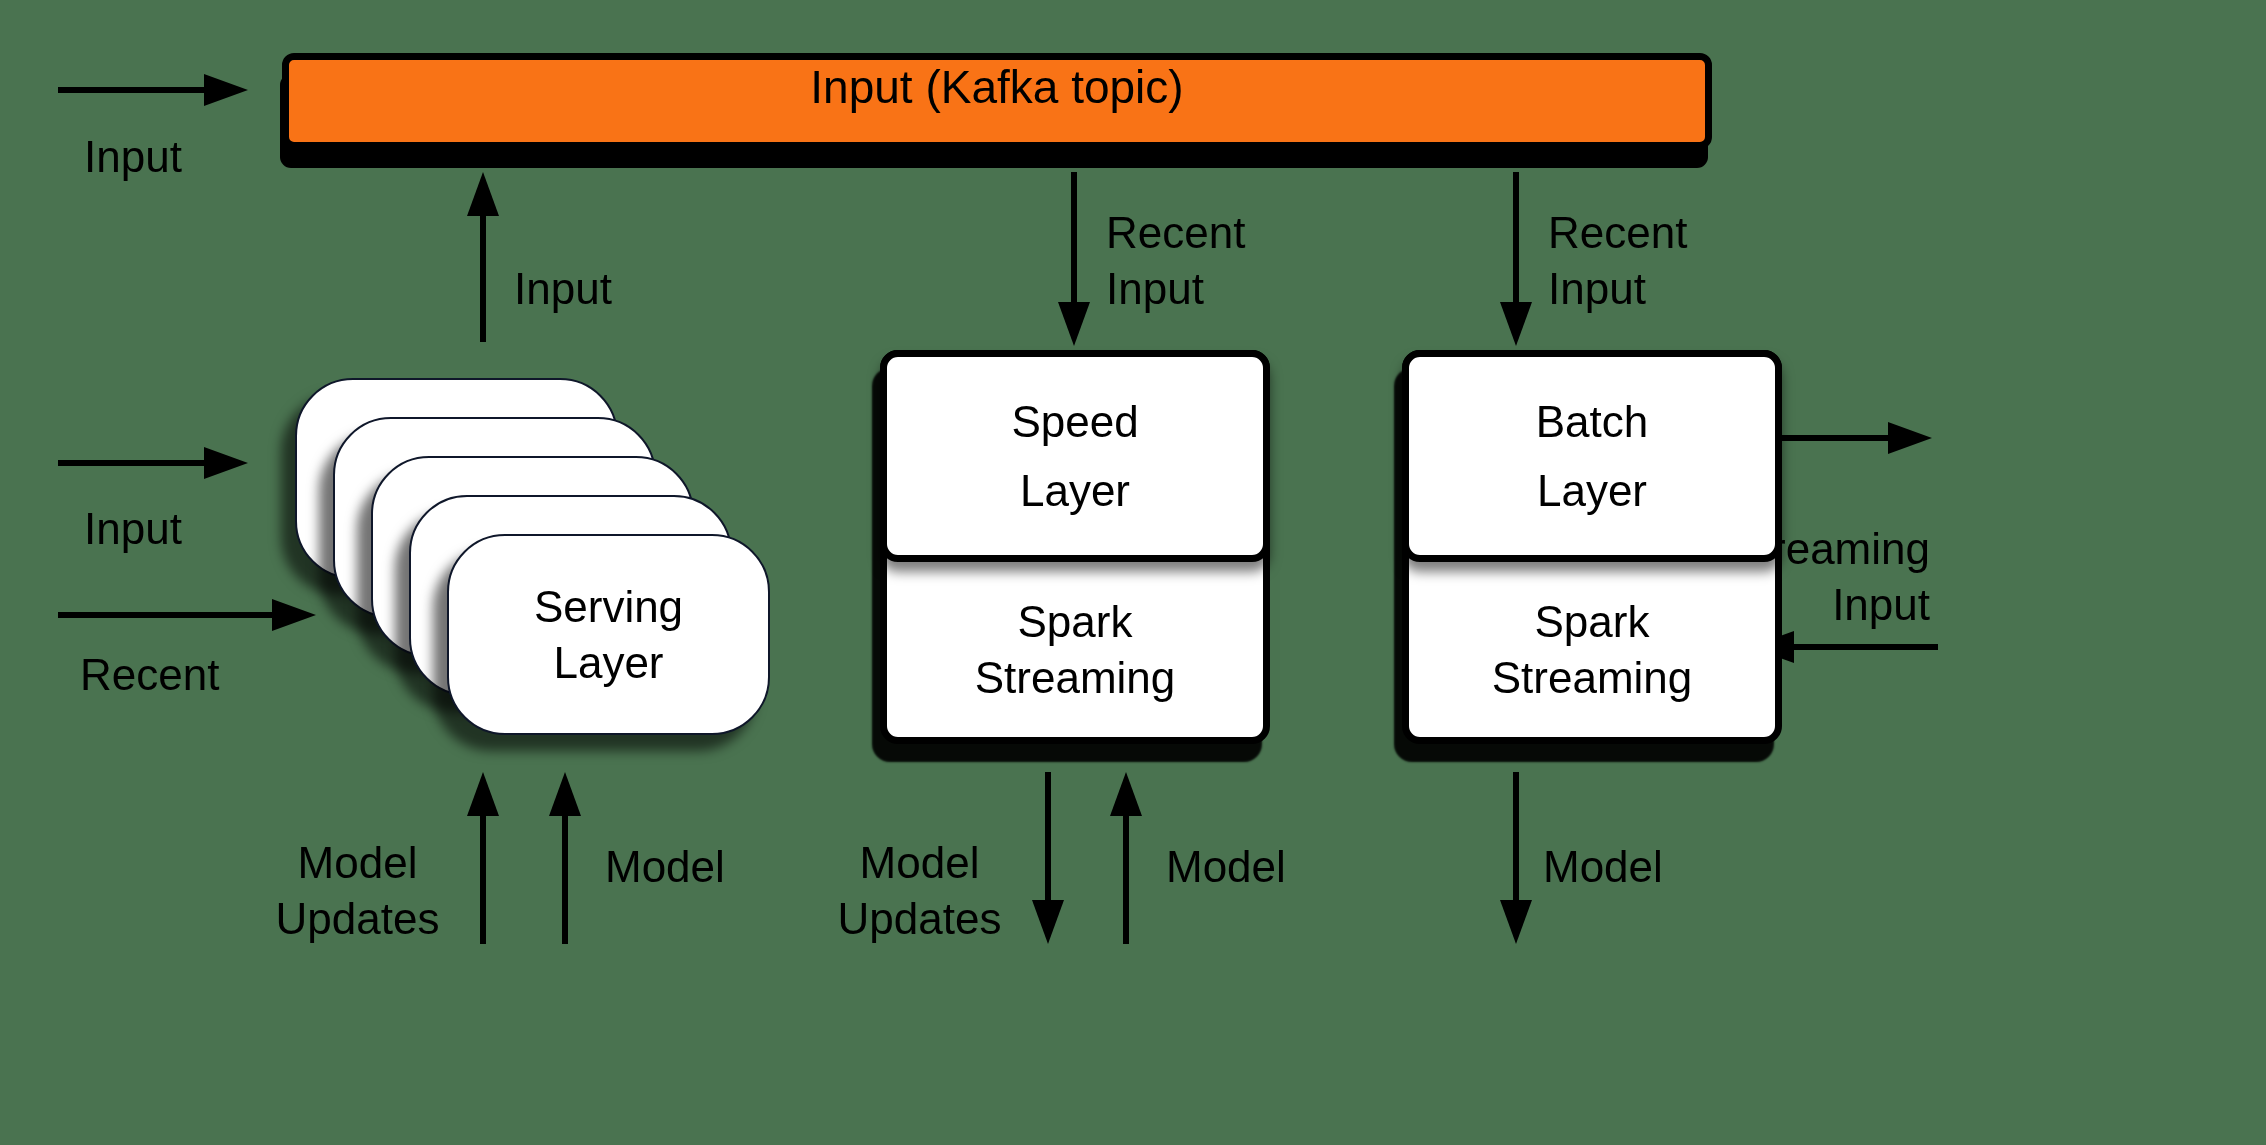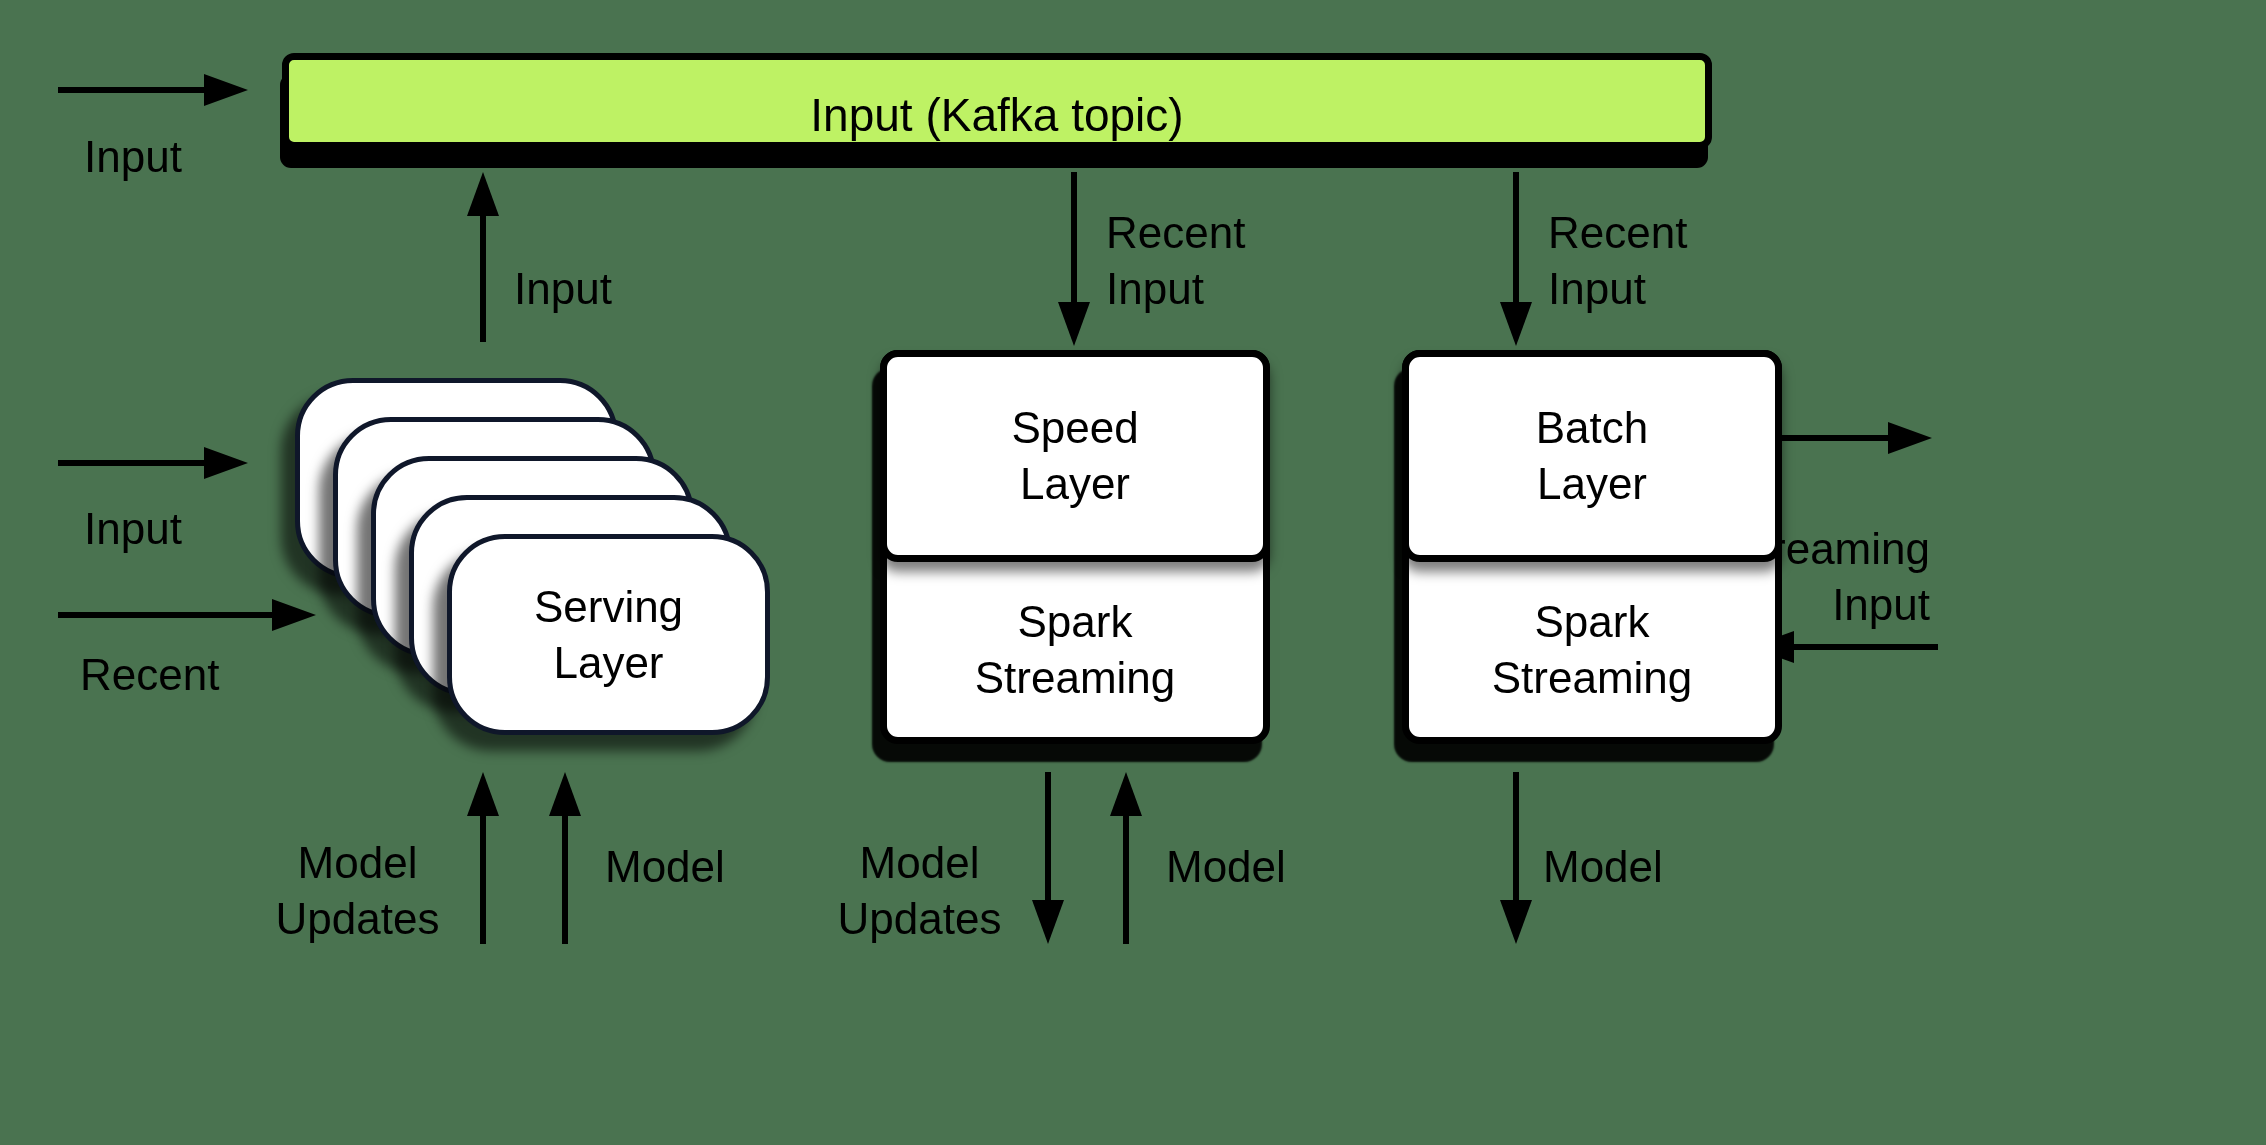--- a/index.html
+++ b/index.html
@@ -7,25 +7,25 @@
     position:relative;
     width:2266px;height:1145px;
     background:#4A7350;
     overflow:hidden;
     font-family:"Liberation Sans", sans-serif;
     color:#000;
   }
   .bar{
     position:absolute;
     box-sizing:border-box;
-    background:#bef264;
+    background:#f97316;
     border:7px solid #000;
     border-radius:12px;
     box-shadow:-3px 20px 0 -1px #000;
-    display:flex;align-items:flex-end;justify-content:center;
+    display:flex;align-items:flex-start;justify-content:center;
     font-size:46px;
   }
   .lbl{
     position:absolute;
     font-size:44px;
     line-height:56px;
     white-space:pre-line;
     margin-top:13px;
   }
   .h-line{position:absolute;height:6px;background:#000;}
@@ -48,21 +48,21 @@
   .v-line.head-d::after{
     content:"";position:absolute;top:100%;left:50%;transform:translateX(-50%);
     width:0;height:0;border-top:44px solid #000;
     border-left:16px solid transparent;border-right:16px solid transparent;
   }
   .card{
     position:absolute;
     box-sizing:border-box;
     width:323px;height:201px;
     background:#fff;
-    border:5px solid #0f172a;
+    border:2px solid #0f172a;
     border-radius:58px;
     box-shadow:-14px 16px 12px rgba(0,0,0,0.55);
   }
   .card-front{
     display:flex;align-items:center;justify-content:center;
     text-align:center;font-size:44px;line-height:56px;white-space:pre-line;
   }
   .panel-outer{
     position:absolute;
     box-sizing:border-box;
@@ -73,21 +73,21 @@
   }
   .panel-top{
     position:absolute;
     box-sizing:border-box;
     left:-7px;top:-7px;right:-7px;height:212px;
     background:#fff;
     border:7px solid #000;
     border-radius:18px;
     box-shadow:0 10px 12px rgba(0,0,0,0.5);
     display:flex;align-items:center;justify-content:center;
-    text-align:center;font-size:44px;line-height:56px;white-space:pre-line;
+    text-align:center;font-size:44px;line-height:69px;white-space:pre-line;
   }
   .panel-bottom{
     position:absolute;
     left:0;right:0;top:205px;bottom:0;
     display:flex;align-items:center;justify-content:center;
     text-align:center;font-size:44px;line-height:56px;white-space:pre-line;
   }
   #hdfs-wrap{position:absolute;left:1952px;top:372px;width:264px;height:360px;}
   #hdfs-wrap svg{filter:drop-shadow(-10px 12px 7px rgba(0,0,0,0.6));}
   #hdfs-label{

